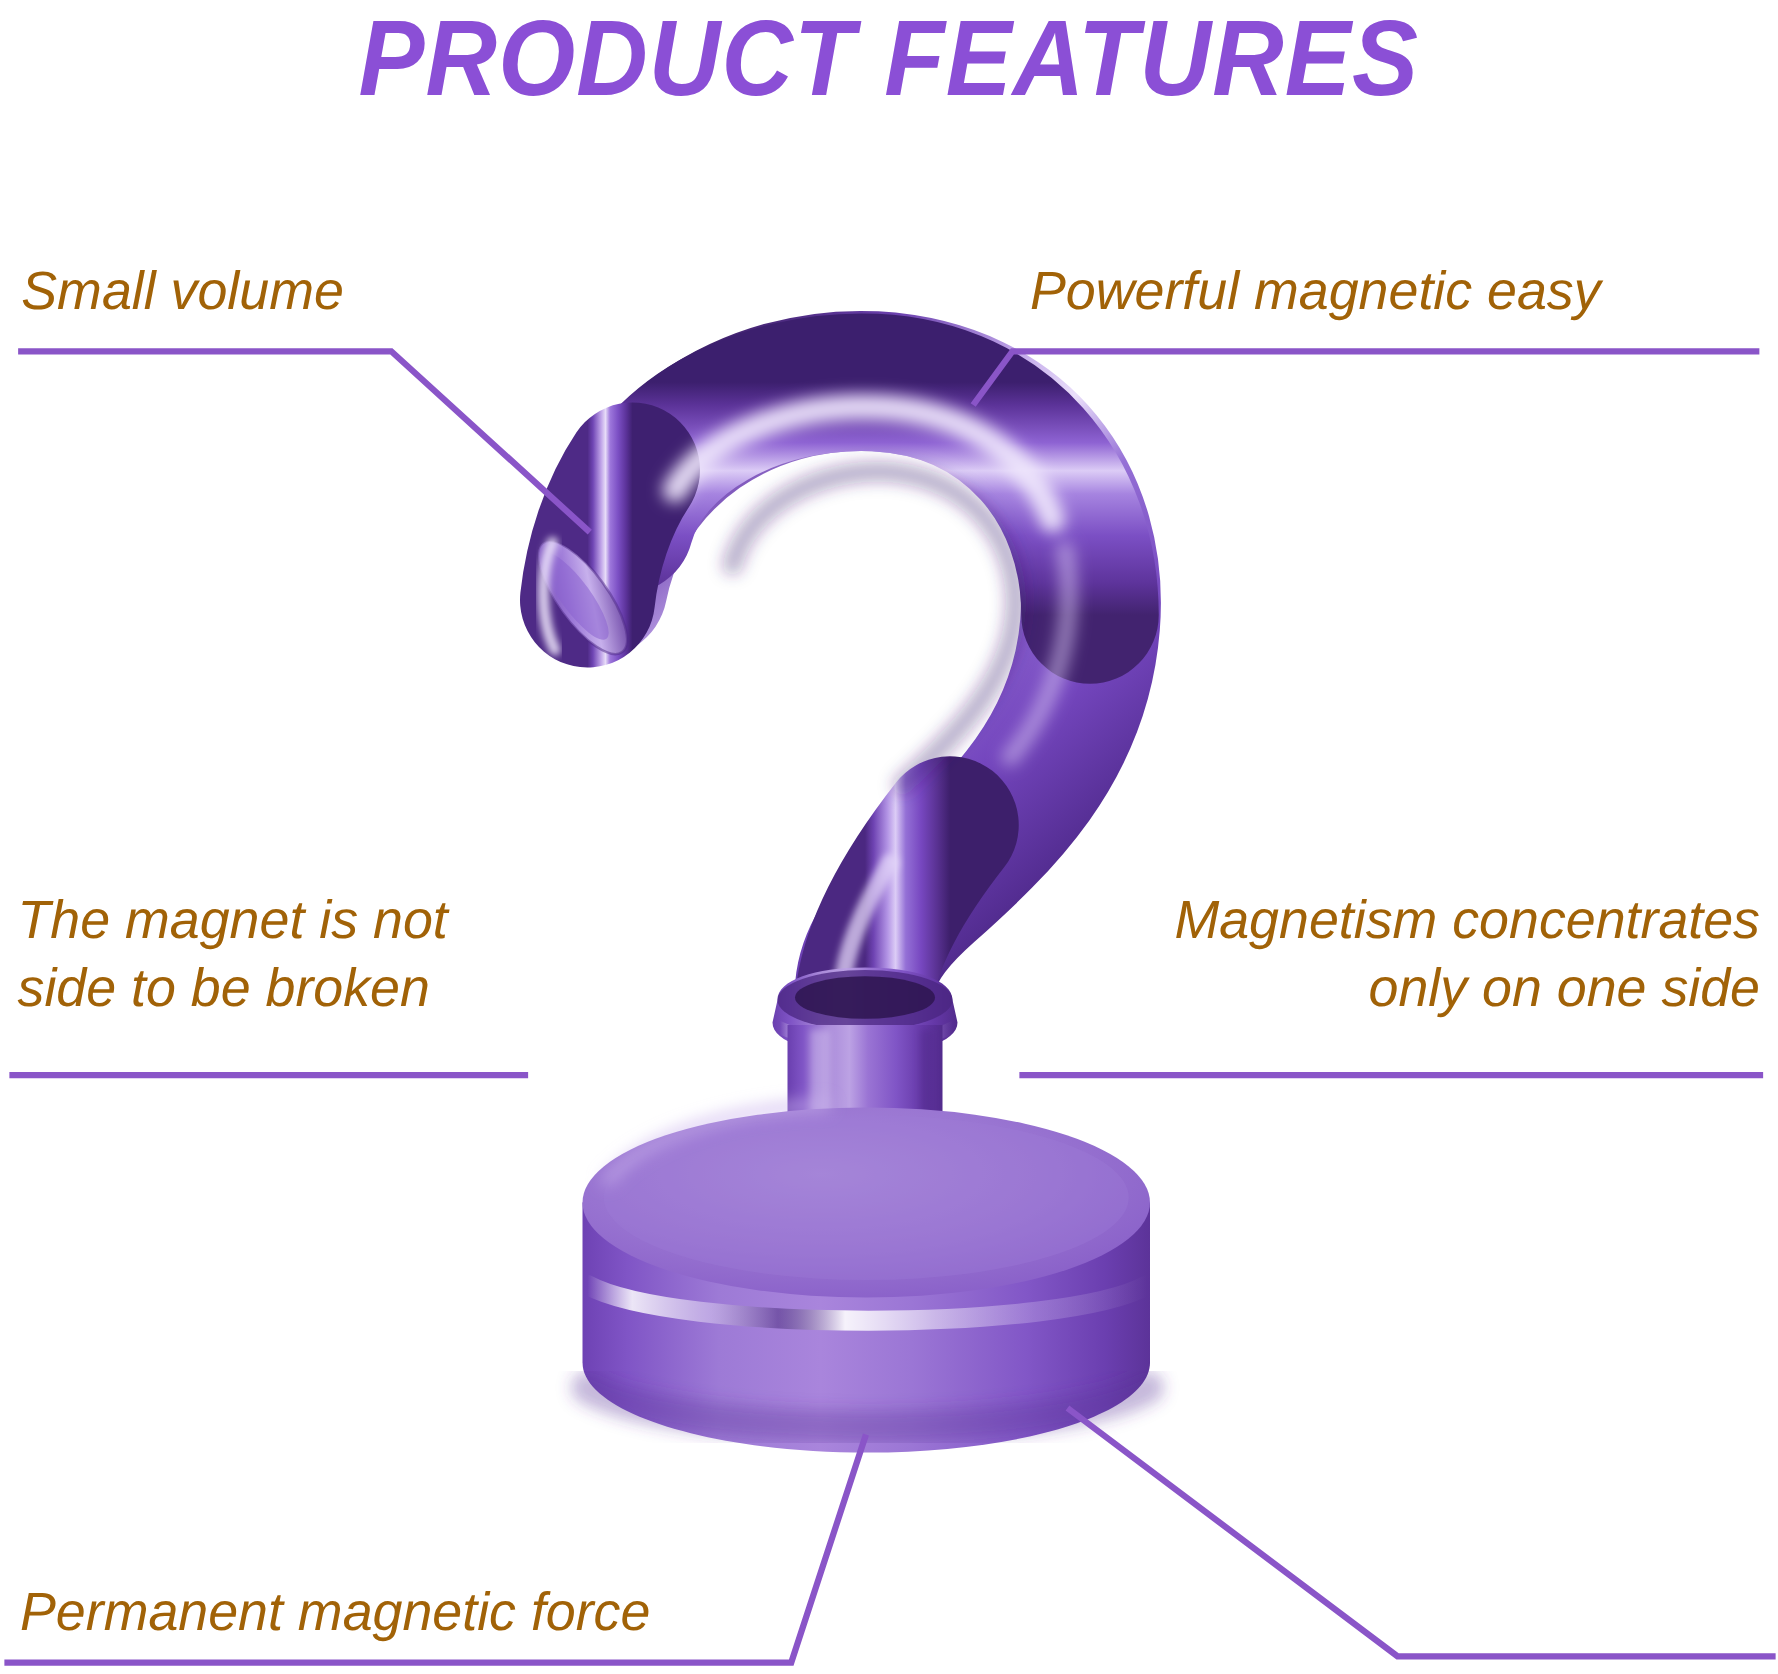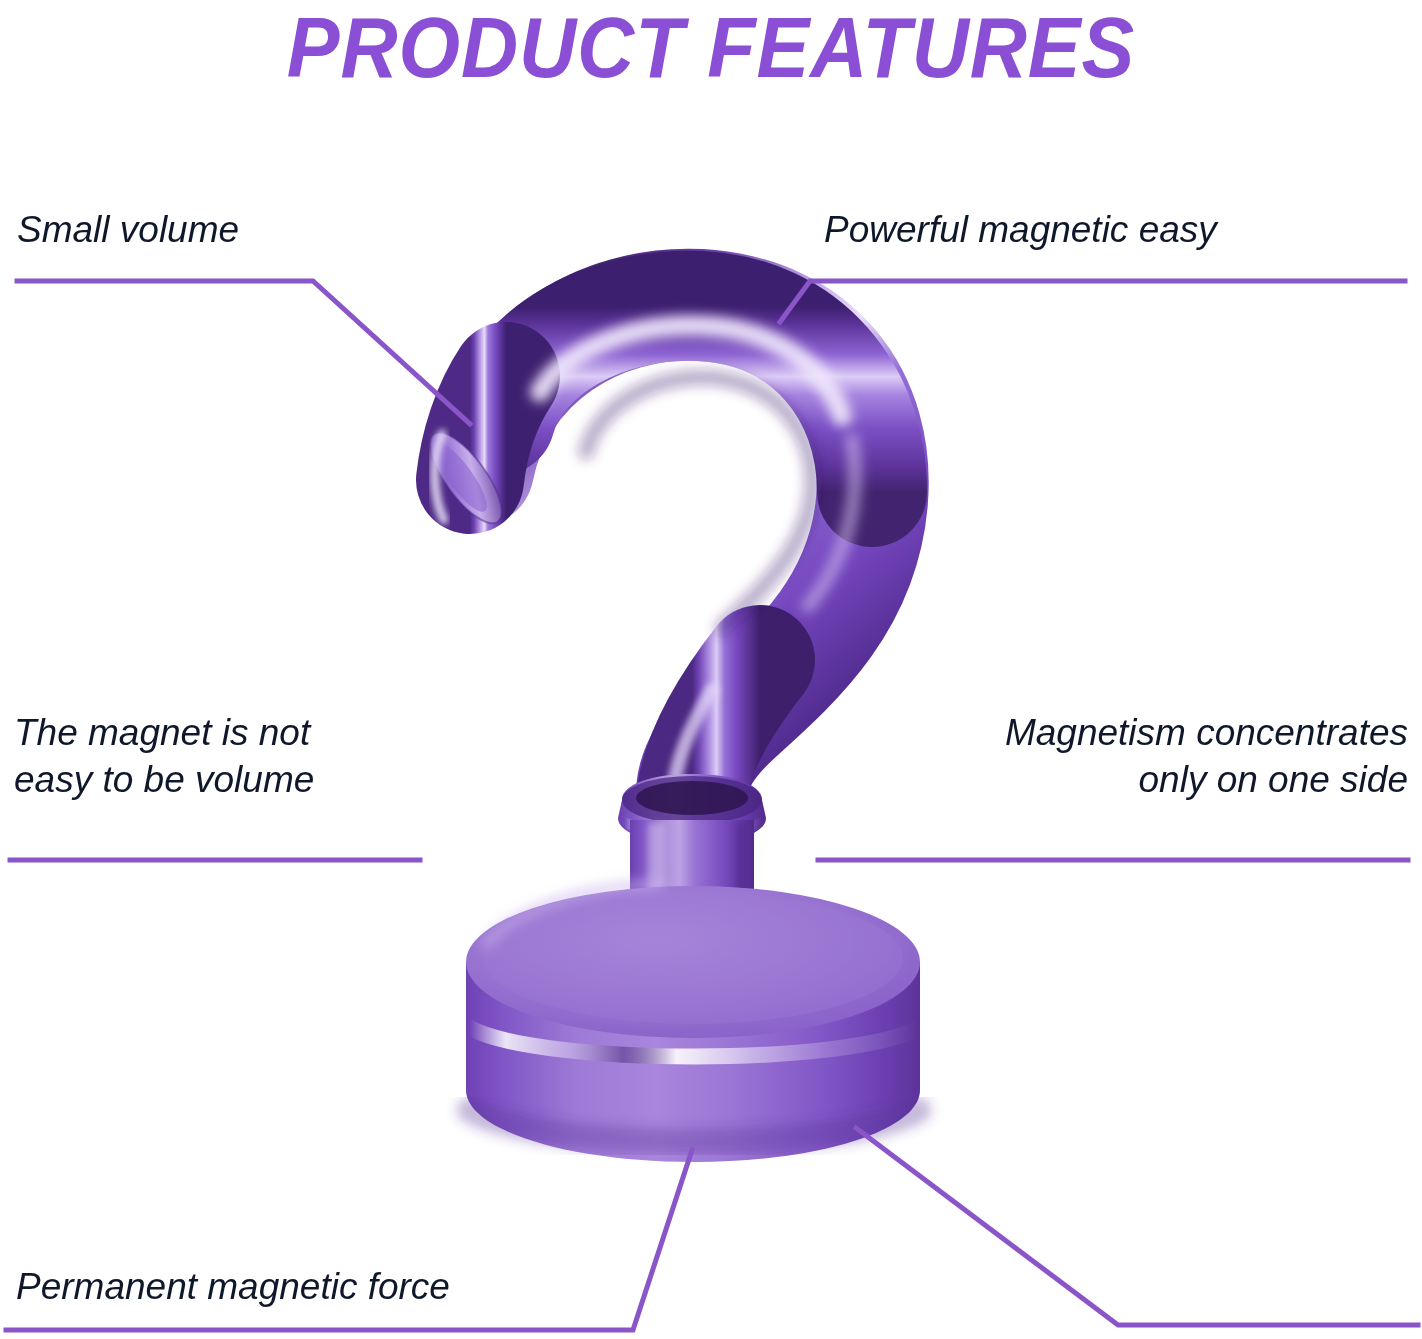--- a/index.html
+++ b/index.html
@@ -32,23 +32,23 @@
     color: #8B4FD6;
     line-height: 1.05;
     transform: scaleX(0.92);
     transform-origin: 50% 50%;
     white-space: nowrap;
   }
 
   
   .label {
     position: absolute;
-    color: #0f172a;
+    color: #a16207;
     font-family: "Liberation Sans", sans-serif;
-    font-size: 37px;
+    font-size: 43px;
     line-height: 1.28;
     white-space: pre-line;
   }
   .label.left  { text-align: left; }
   .label.right { text-align: right; }
 
   
   #leaders {
     position: absolute;
     left: 0; top: 0;
@@ -291,21 +291,21 @@
 
       <path d="M 856 1128 L 1118 1325 L 1418 1325"></path>
     </g>
   </svg>
 
   <div class="label left" style="left:17px; top:206px; width:420px;">Small volume</div>
 
   <div class="label left" style="left:824px; top:206px; width:584px;">Powerful magnetic easy</div>
 
   <div class="label left" style="left:14px; top:709px; width:460px;">The magnet is not
-easy to be volume</div>
+side to be broken</div>
 
   <div class="label left" style="left:16px; top:1263px; width:640px;">Permanent magnetic force</div>
 
   <div class="label right" style="left:808px; top:709px; width:600px;">Magnetism concentrates
 only on one side</div>
 
 
 </div>
 
 </body></html>

